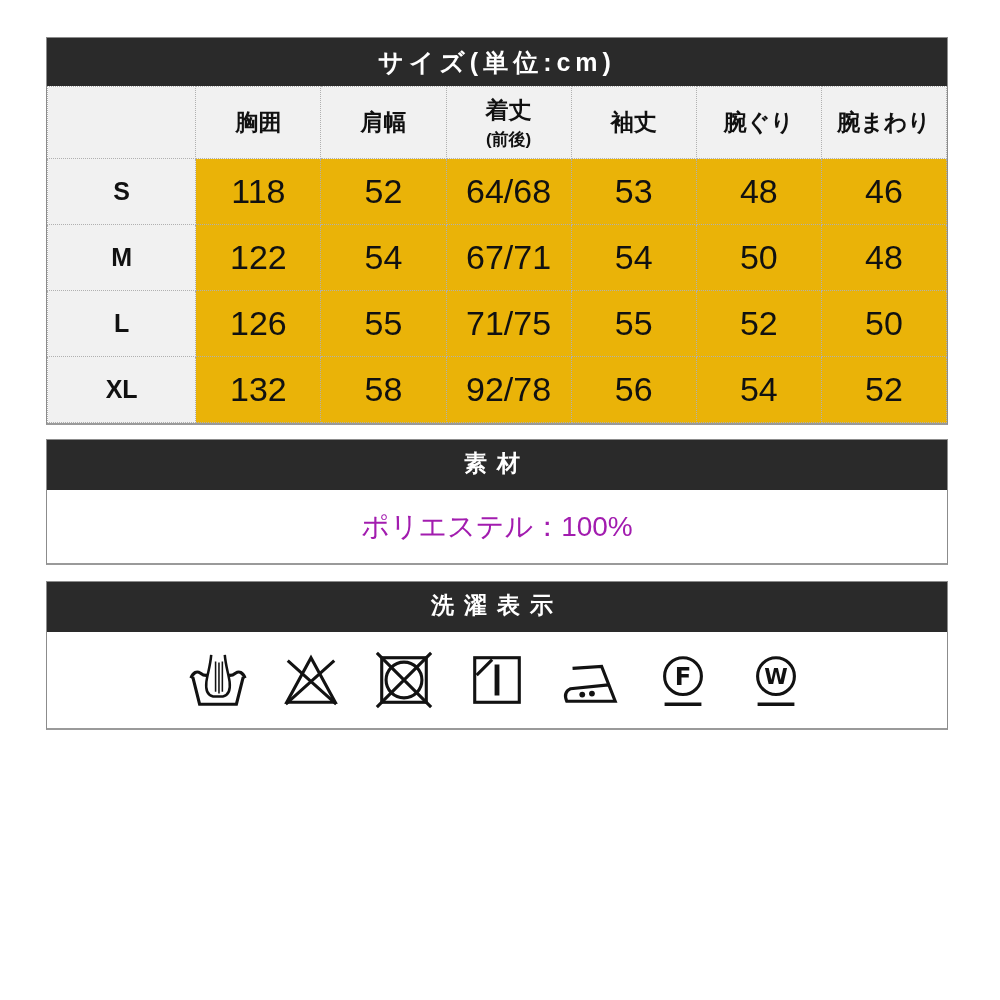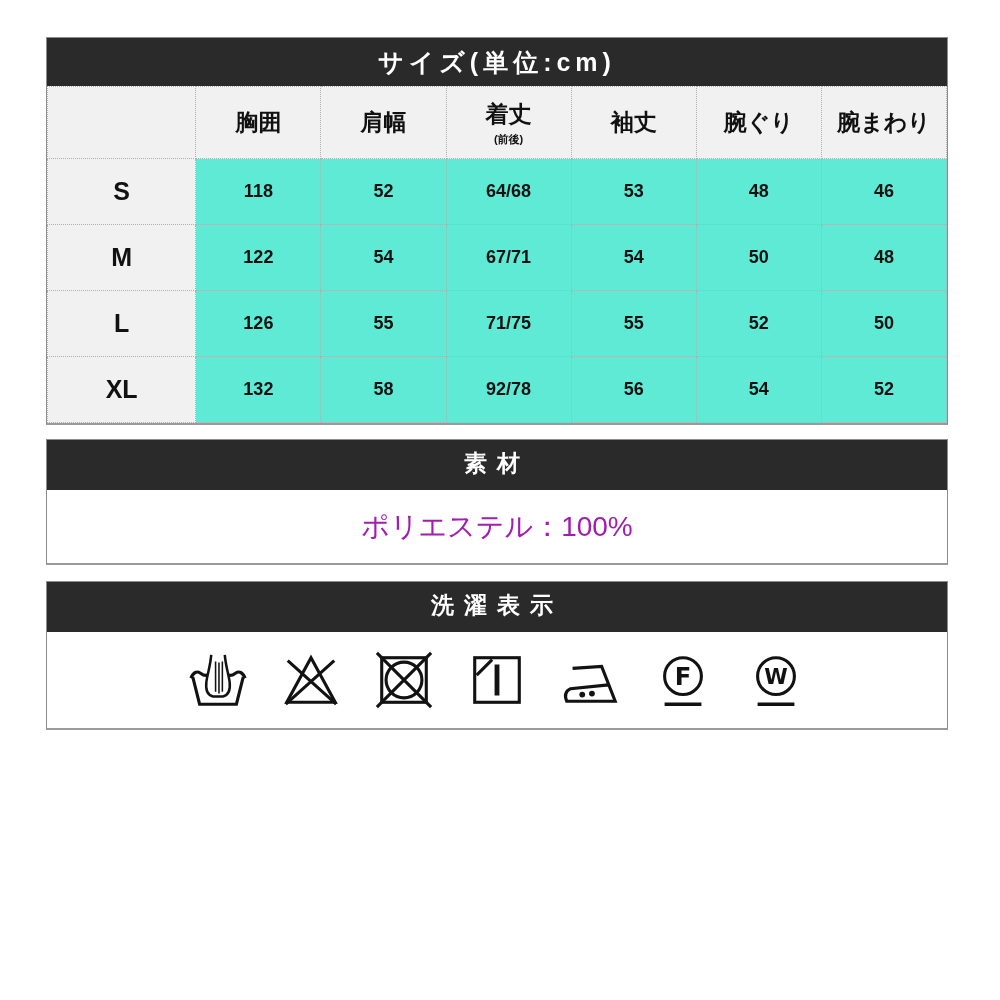--- a/index.html
+++ b/index.html
@@ -25,23 +25,23 @@
   table.size-table { width: 100%; border-collapse: collapse; table-layout: fixed; }
   .size-table th, .size-table td {
     border: 1px dotted #b0b0b0;
     text-align: center; vertical-align: middle;
     padding: 0;
   }
   .size-table col.c-label { width: 16.5%; }
   .size-table thead tr { height: 72px; }
   .size-table tbody tr { height: 66px; }
   .size-table th { background: #f1f1f1; font-size: 23px; font-weight: bold; color: #111; }
-  .size-table td { background: #5eead4; font-size: 18px; font-weight: 700; color: #111; }
+  .size-table td { background: #eab308; font-size: 34px; font-weight: 400; color: #111; }
   .size-table td.row-label { background: #f1f1f1; font-weight: bold; font-size: 25px; }
-  .sub-label { display: block; font-size: 11px; font-weight: bold; margin-top: 2px; }
+  .sub-label { display: block; font-size: 17px; font-weight: bold; margin-top: 2px; }
 
   
   .notes { margin-top: 24px; }
   .note {
     margin: 0 0 26px 0;
     padding-left: 50px; text-indent: -27px;
     font-size: 22px; line-height: 37px; color: #1f1f1f;
   }
 
   

